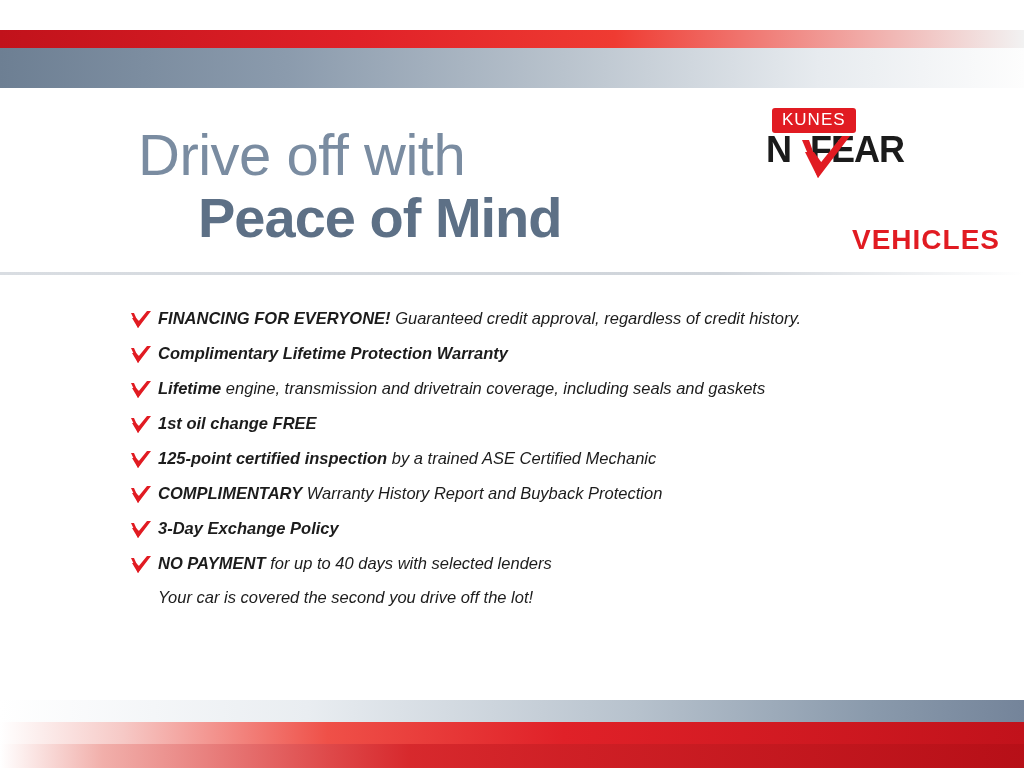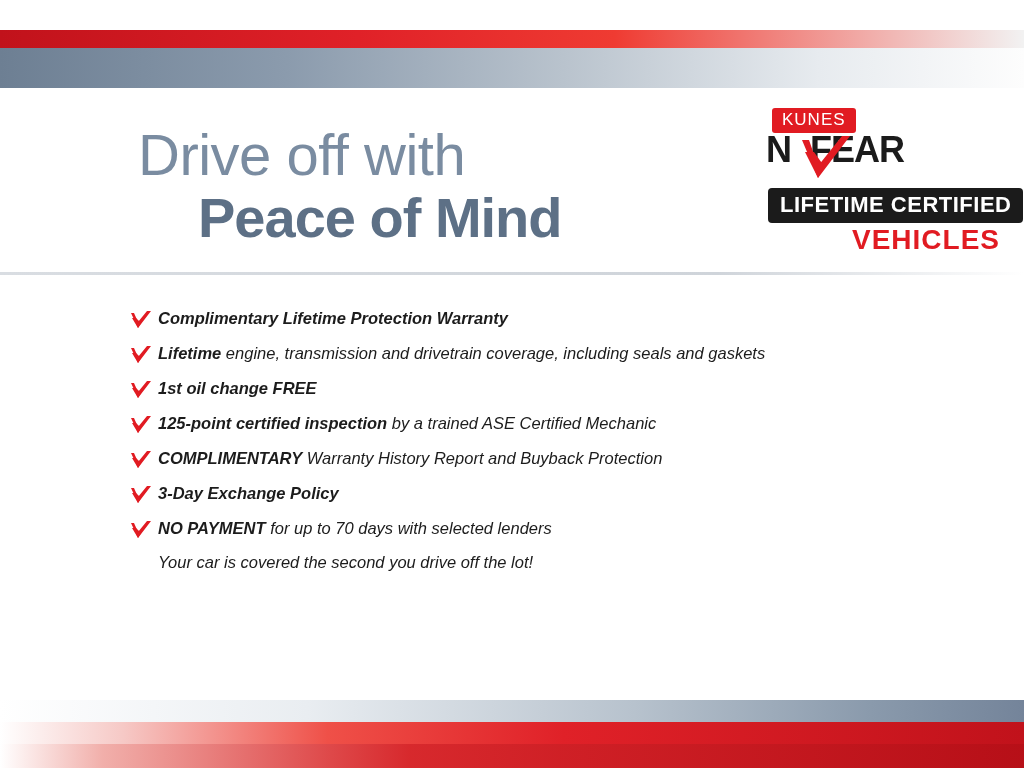--- a/index.html
+++ b/index.html
@@ -216,26 +216,34 @@
     <div class="logo-kunes">KUNES</div>
     <div class="logo-nofear">
       <span>N</span><span style="opacity:0">x</span><span>FEAR</span>
     </div>
     <span class="logo-check">
       <svg width="52" height="50" viewBox="0 0 52 50">
         <path d="M2 6 L18 44 L50 2 L42 2 L18 32 L9 6 Z" fill="#e11b22"></path>
         <path d="M5 18 L18 44 L24 32 L14 18 Z" fill="#e11b22"></path>
       </svg>
     </span>
-    <div class="logo-lifetime">LIFETIME CERTIFIED</div>
     <div class="logo-vehicles">VEHICLES</div>
   </div>
 
   <div class="bullets">
 
+    <div class="bullet">
+      <span class="tick">
+        <svg width="22" height="20" viewBox="0 0 22 20">
+            <path d="M1 3 L8 18 L21 1 L17 1 L8 12 L4 3 Z" fill="#e11b22"></path>
+            <path d="M2 8 L8 18 L11 13 L6 8 Z" fill="#e11b22"></path>
+          </svg>
+      </span>
+      <span class="txt"><b>FINANCING FOR EVERYONE!</b><span> Guaranteed credit approval, regardless of credit history.</span></span>
+    </div>
 
     <div class="bullet">
       <span class="tick">
         <svg width="22" height="20" viewBox="0 0 22 20">
             <path d="M1 3 L8 18 L21 1 L17 1 L8 12 L4 3 Z" fill="#e11b22"></path>
             <path d="M2 8 L8 18 L11 13 L6 8 Z" fill="#e11b22"></path>
           </svg>
       </span>
       <span class="txt"><b>Complimentary Lifetime Protection Warranty</b><span></span></span>
     </div>
@@ -290,21 +298,21 @@
       <span class="txt"><b>3-Day Exchange Policy</b><span></span></span>
     </div>
 
     <div class="bullet">
       <span class="tick">
         <svg width="22" height="20" viewBox="0 0 22 20">
             <path d="M1 3 L8 18 L21 1 L17 1 L8 12 L4 3 Z" fill="#e11b22"></path>
             <path d="M2 8 L8 18 L11 13 L6 8 Z" fill="#e11b22"></path>
           </svg>
       </span>
-      <span class="txt"><b>NO PAYMENT</b><span> for up to 70 days with selected lenders</span></span>
+      <span class="txt"><b>NO PAYMENT</b><span> for up to 40 days with selected lenders</span></span>
     </div>
 
 
     <div class="sub-line">Your car is covered the second you drive off the lot!</div>
   </div>
 
   <div class="bot-grey"></div>
   <div class="bot-red"></div>
   <div class="bot-red-shade"></div>
 

